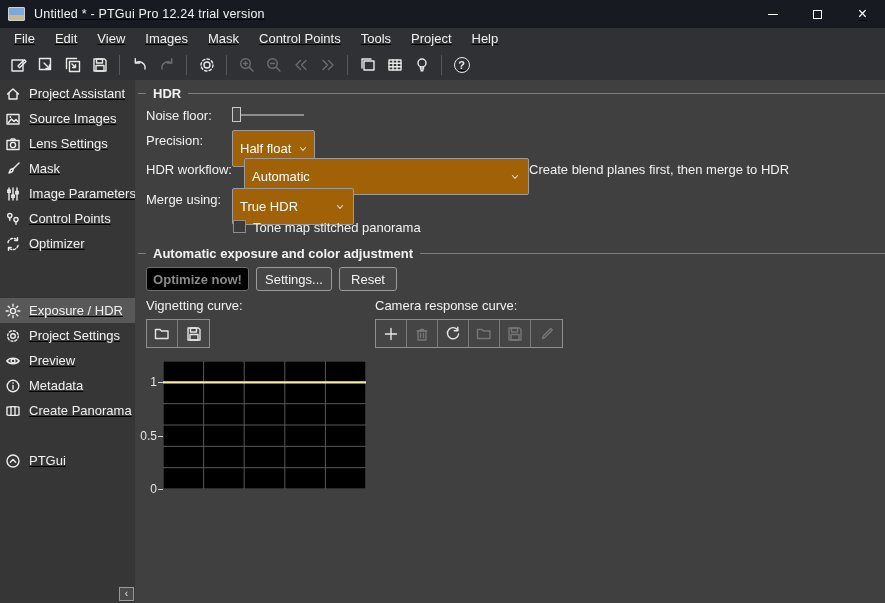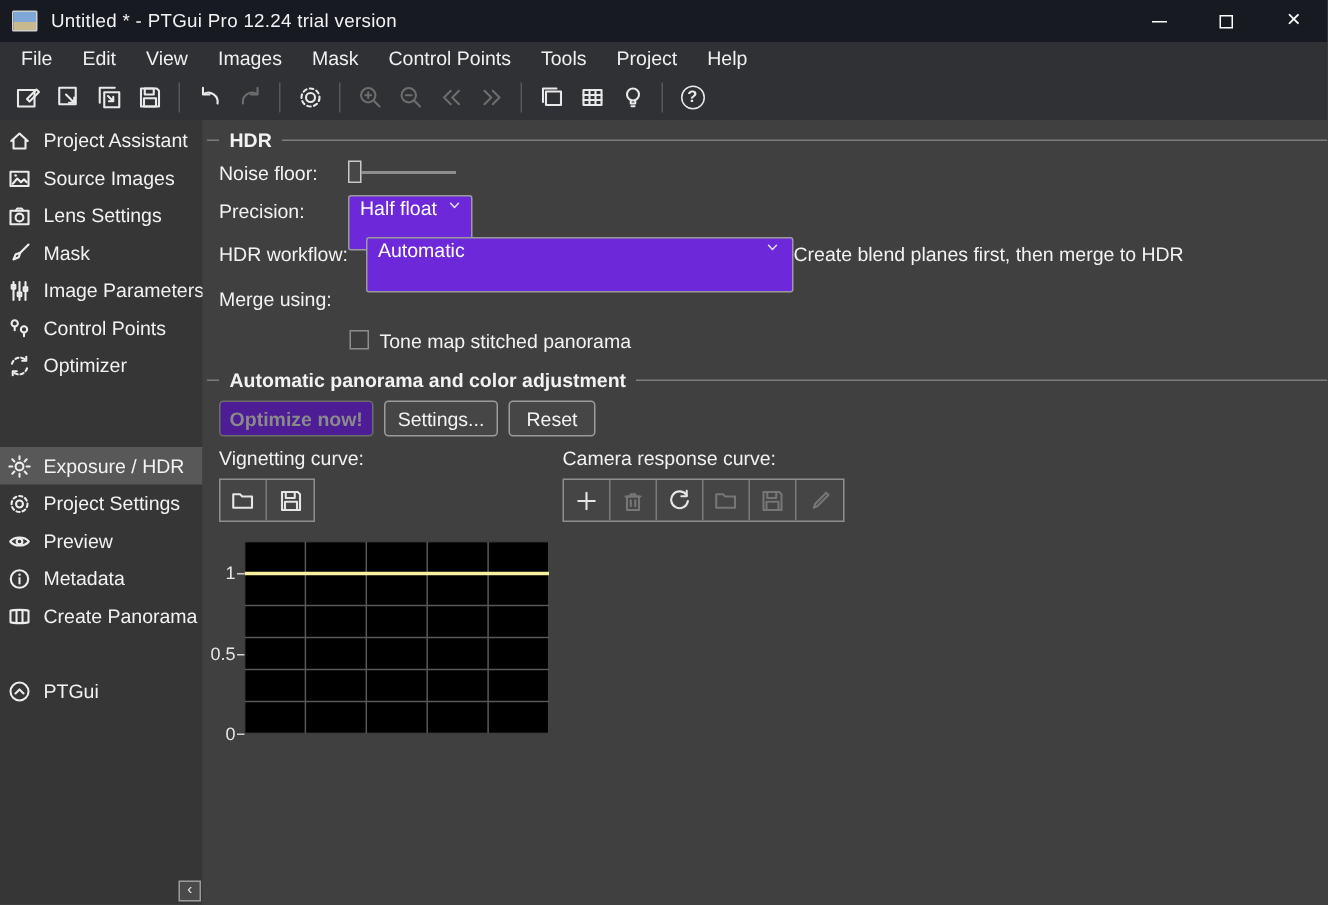--- a/index.html
+++ b/index.html
@@ -1,18 +1,18 @@
 <!DOCTYPE html>
 <html><head>
 <meta charset="utf-8">
 <style>
   * { margin:0; padding:0; box-sizing:border-box; }
   html,body { width:885px; height:603px; overflow:hidden; background:#404040;
               font-family:"Liberation Sans", sans-serif; }
-  .window { width:885px; height:603px; display:flex; flex-direction:column; position:relative; }
+  .window { width:885px; height:603px; display:flex; flex-direction:column; position:relative;text-decoration:underline; }
 
   
   .titlebar { height:28px; background:#171a21; color:#f2f2f2; display:flex; align-items:center; flex:0 0 auto; }
   .app-icon { width:17px; height:14px; margin:0 9px 0 8px; border:1px solid #cfcfcf; background:linear-gradient(#7fa8d9 55%, #c8b98f 55%); border-radius:1px; }
   .title-text { font-size:12.5px; letter-spacing:.2px; }
   .win-controls { margin-left:auto; display:flex; height:100%; }
   .win-btn { width:45px; height:100%; display:flex; align-items:center; justify-content:center; color:#ffffff; font-size:15px; }
   .min-glyph { width:10px; height:1px; background:#fff; }
   .max-glyph { width:9px; height:9px; border:1px solid #fff; }
   .close-glyph { font-size:16px; line-height:1; }
@@ -44,32 +44,32 @@
   .group-header { position:absolute; left:0; right:0; display:flex; align-items:center; gap:7px; }
   .group-header .pre { width:8px; height:1px; background:#7d7d7d; margin-left:3px; }
   .group-header .txt { font-weight:bold; font-size:13px; white-space:nowrap; }
   .group-header .post { flex:1; height:1px; background:#7d7d7d; }
   .flabel { position:absolute; left:11px; white-space:nowrap;text-align:right; }
 
   .slider { position:absolute; width:72px; height:16px; }
   .slider .track { position:absolute; left:0; right:0; top:7px; height:2px; background:#8d8d8d; }
   .slider .handle { position:absolute; left:0; top:0; width:9px; height:15px; background:#474747; border:1px solid #c9c9c9; }
 
-  .select { position:absolute; height:37px; background:#6d28d9; border:1px solid #9b9b9b; border-radius:2px;
-            display:flex; padding:0 7px; color:#fff; }
+  .select { position:absolute; height:37px; background:#a16207; border:1px solid #9b9b9b; border-radius:2px;
+            display:flex; align-items:center; padding:0 7px; color:#fff; }
   .select .val { flex:1; white-space:nowrap; }
   .select .chev { width:12px; height:12px; color:#dcdcdc; flex:0 0 auto; margin-left:6px; }
 
   .note { position:absolute; white-space:nowrap; }
 
   .checkbox { position:absolute; width:13px; height:13px; background:#3c3c3c; border:1px solid #8d8d8d; }
 
   .btn { position:absolute; height:24px; background:#464646; border:1px solid #9b9b9b; border-radius:3px;
          color:#f3f3f3; font-size:13px; display:flex; align-items:center; justify-content:center; }
-  .btn.disabled { color:#8a8a8a; border-color:#6c6c6c; background:#4c1d95; font-weight:bold; }
+  .btn.disabled { color:#8a8a8a; border-color:#6c6c6c; background:#000000; font-weight:bold; }
 
   .icon-group { position:absolute; display:flex; border:1px solid #8f8f8f; background:#454545; height:29px; }
   .igbtn { width:31px; display:flex; align-items:center; justify-content:center; color:#e6e6e6; border-right:1px solid #7a7a7a; }
   .igbtn:last-child { border-right:none; }
   .igbtn.disabled { color:#767676; }
 
   
   .chart-wrap { position:absolute; left:6px; top:281px; display:flex; }
   .ytick-gutter { position:relative; width:22px; height:128px; }
   .ytick-label { position:absolute; right:6px; font-size:12px; color:#e6e6e6; transform:translateY(-50%); }
@@ -332,27 +332,33 @@
       <div class="flabel" style="top:82px;">HDR workflow:</div>
       <div class="select" style="left:97px; top:78px; width:285px;margin-left:12px;">
         <span class="val">Automatic</span>
         <svg class="chev icon" viewBox="0 0 16 16">
             <path d="M4.5 6 L8 9.8 L11.5 6" stroke-width="1.8"></path>
           </svg>
       </div>
       <div class="note" style="left:394px; top:82px;">Create blend planes first, then merge to HDR</div>
 
       <div class="flabel" style="top:112px;">Merge using:</div>
+      <div class="select" style="left:97px; top:108px; width:122px;">
+        <span class="val">True HDR</span>
+        <svg class="chev icon" viewBox="0 0 16 16">
+            <path d="M4.5 6 L8 9.8 L11.5 6" stroke-width="1.8"></path>
+          </svg>
+      </div>
 
       <div class="checkbox" style="left:98px; top:140px;"></div>
       <div class="note" style="left:118px; top:140px;">Tone map stitched panorama</div>
 
       <div class="group-header" style="top:166px;">
         <span class="pre"></span>
-          <span class="txt">Automatic panorama and color adjustment</span>
+          <span class="txt">Automatic exposure and color adjustment</span>
           <span class="post"></span>
       </div>
 
       <div class="btn disabled" style="left:11px; top:187px; width:103px;">Optimize now!</div>
       <div class="btn" style="left:121px; top:187px; width:76px;">Settings...</div>
       <div class="btn" style="left:204px; top:187px; width:58px;">Reset</div>
 
       <div class="note" style="left:11px; top:218px;">Vignetting curve:</div>
       <div class="note" style="left:240px; top:218px;">Camera response curve:</div>
 

